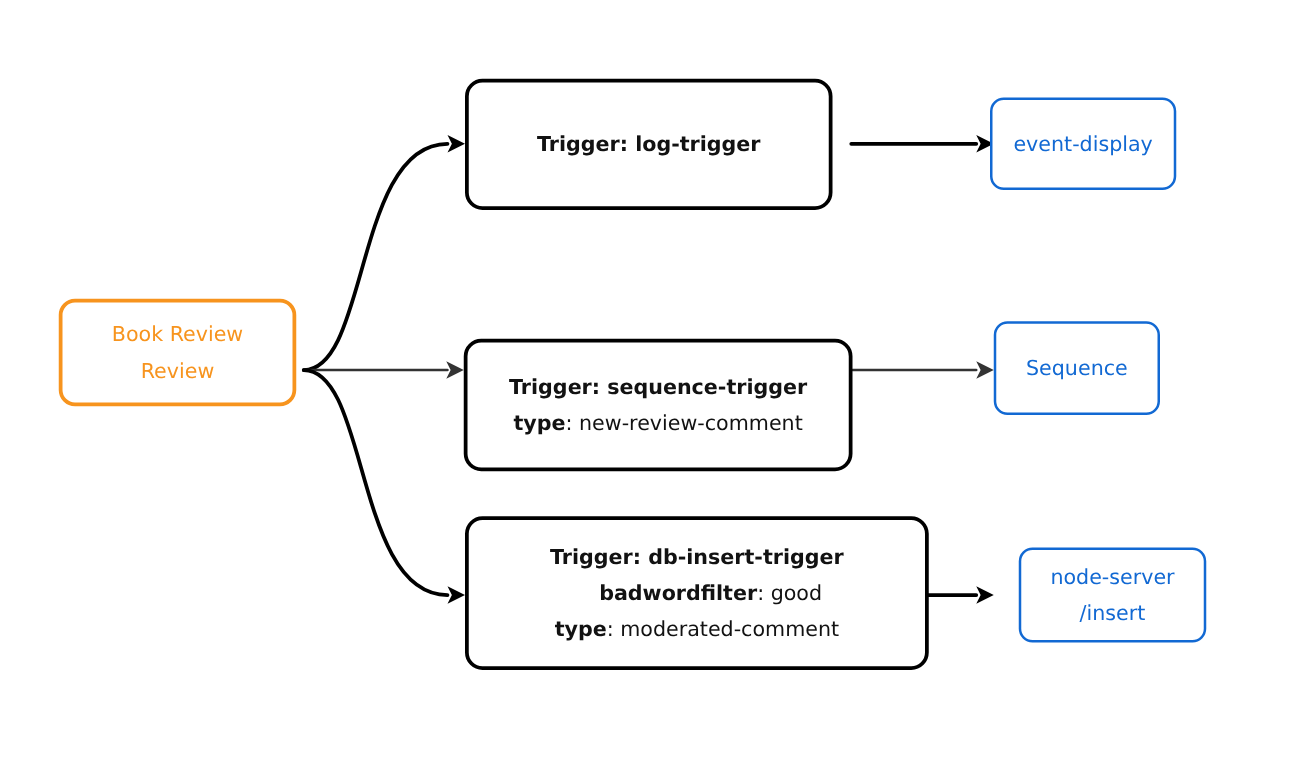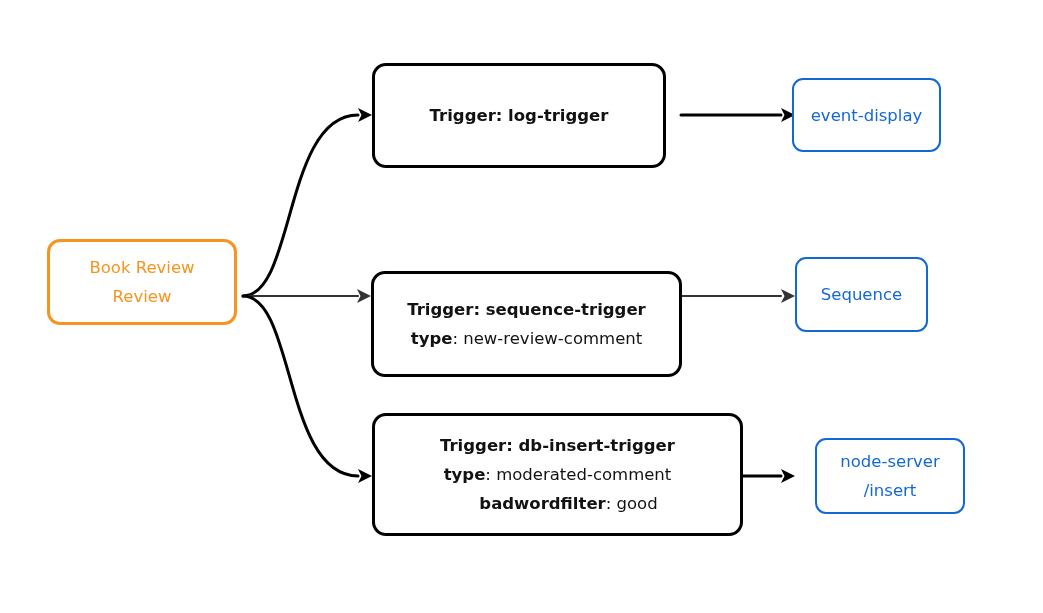--- a/index.html
+++ b/index.html
@@ -77,25 +77,25 @@
     </div>
     <div class="line">
       <span class="b">type</span><span>: new-review-comment</span>
     </div>
   </div>
 
   <div class="node trigger t3">
     <div class="line">
       <span class="b">Trigger: db-insert-trigger</span><span></span>
     </div>
+    <div class="line shift-right">
+      <span class="b">badwordfilter</span><span>: good</span>
+    </div>
     <div class="line">
       <span class="b">type</span><span>: moderated-comment</span>
-    </div>
-    <div class="line shift-right">
-      <span class="b">badwordfilter</span><span>: good</span>
     </div>
   </div>
 
   <div class="node sink s1">
     <div class="line">event-display</div>
   </div>
 
   <div class="node sink s2">
     <div class="line">Sequence</div>
   </div>

